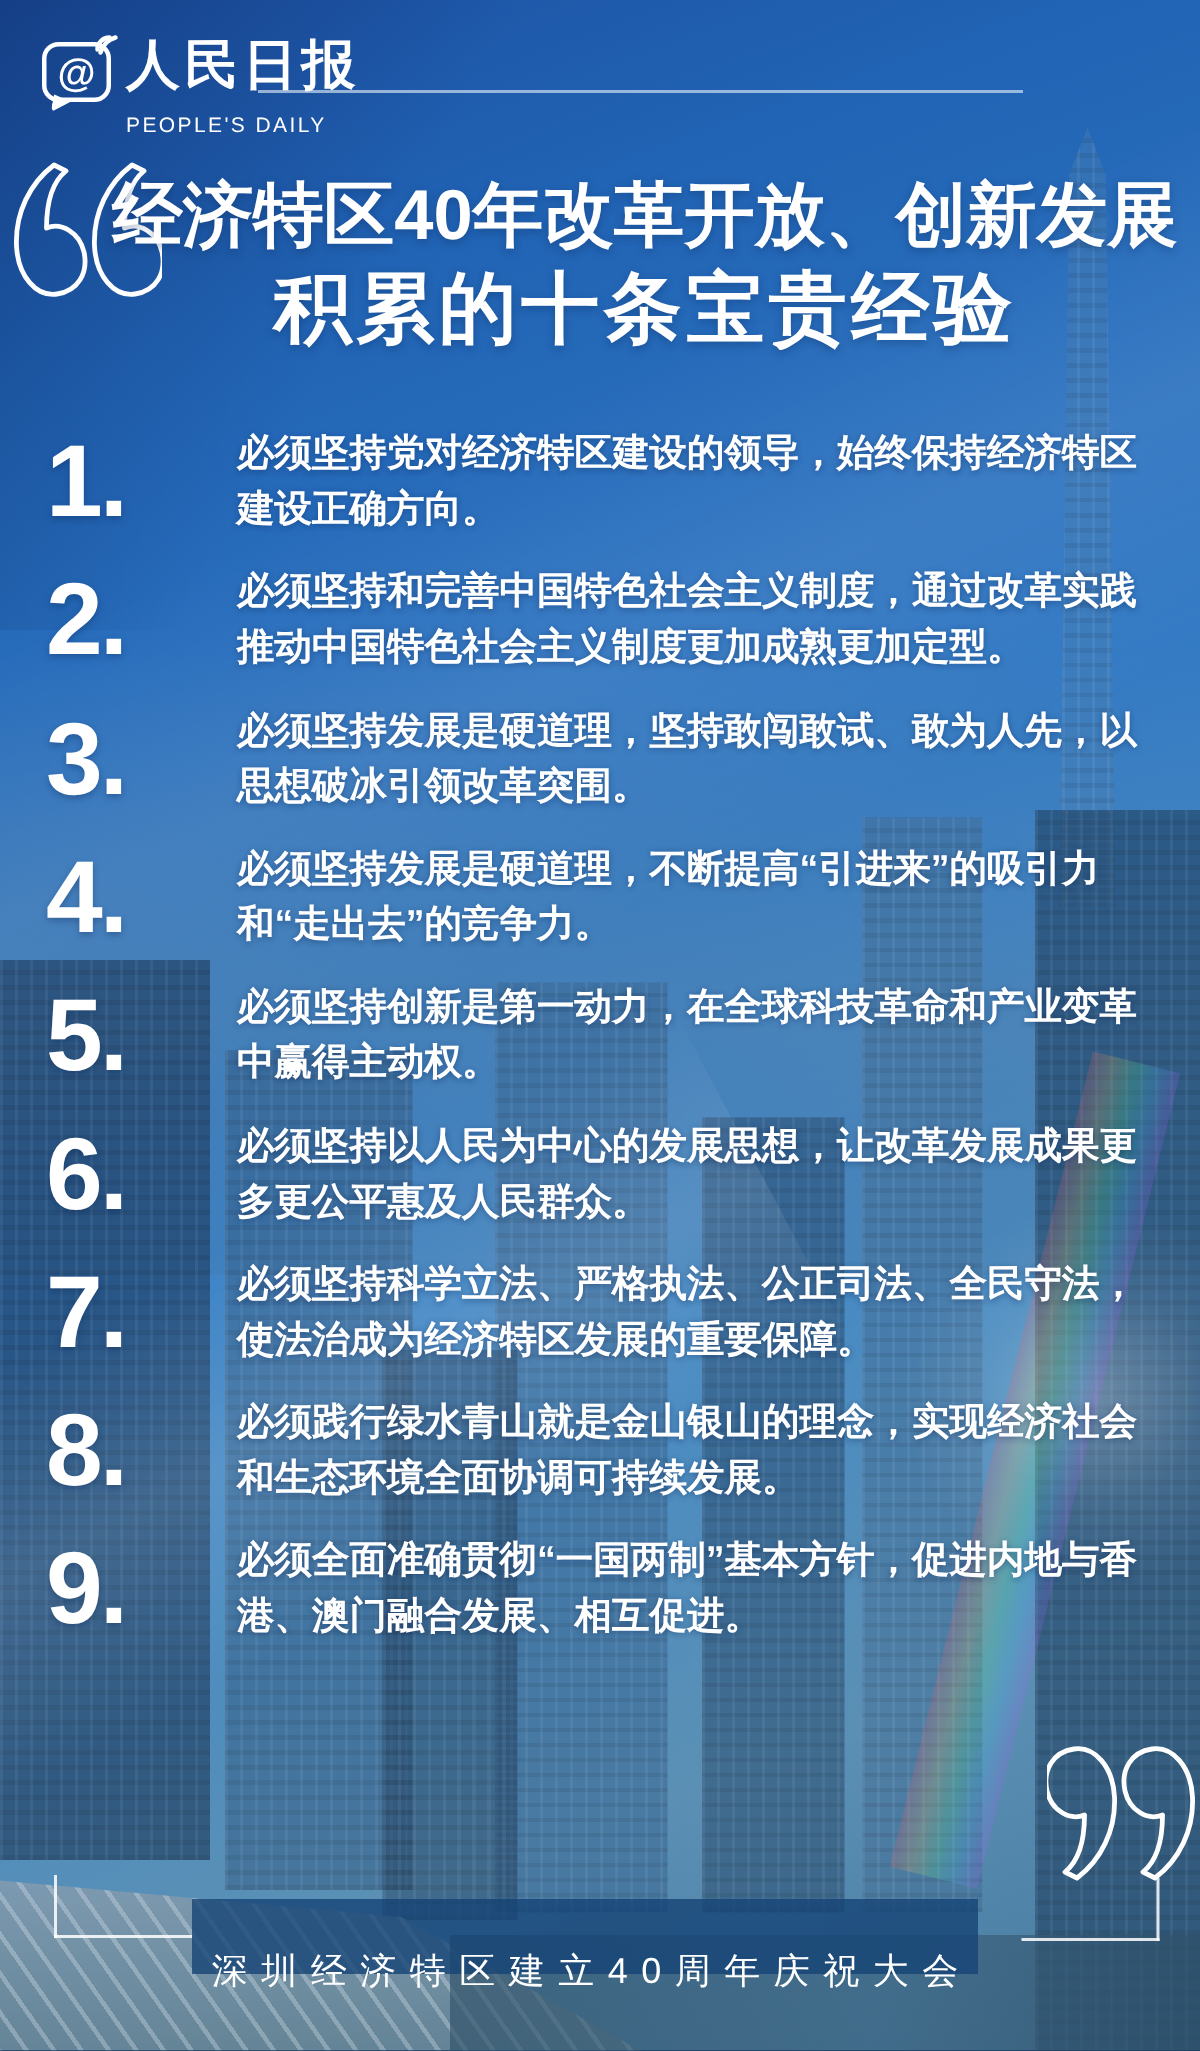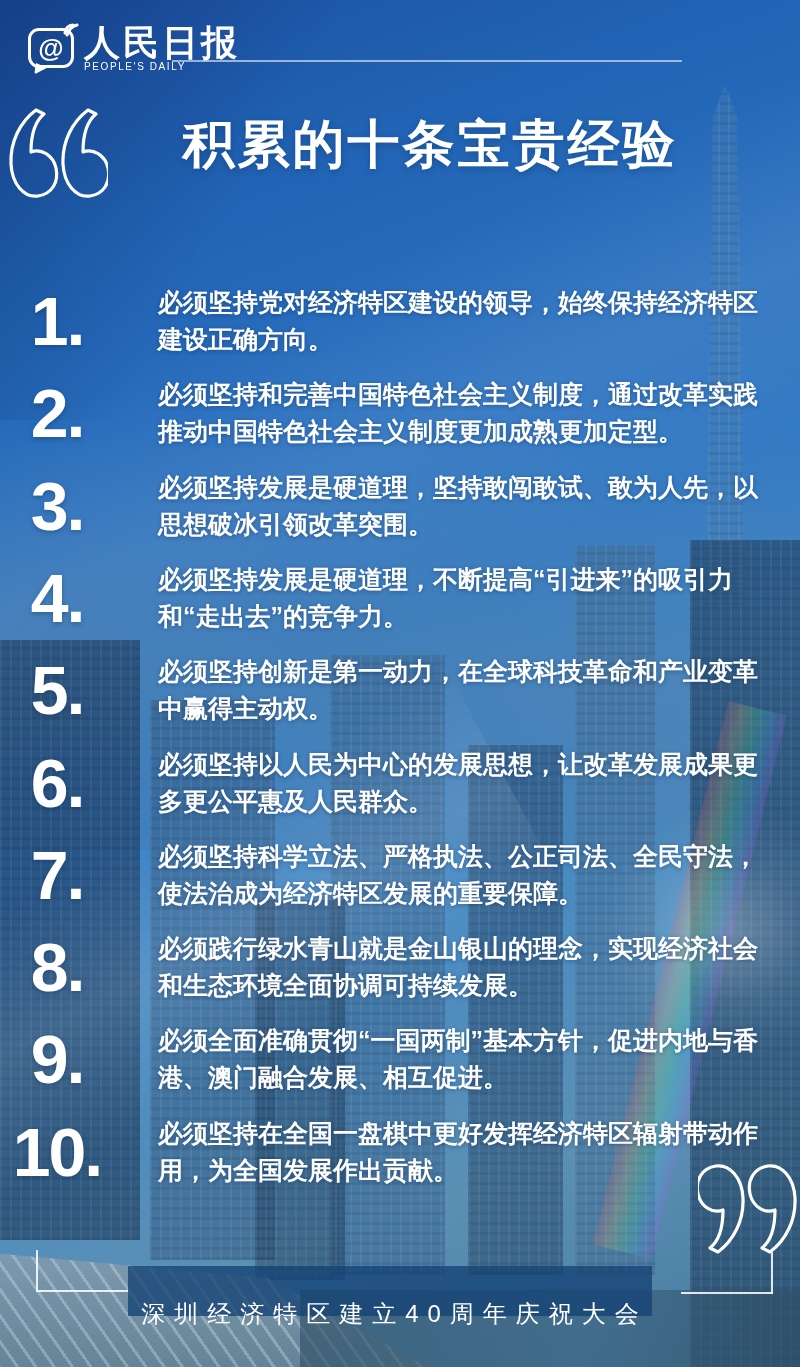--- a/index.html
+++ b/index.html
@@ -35,21 +35,21 @@
     background:linear-gradient(100deg,#2d4f66 0%,#3a617c 55%,#2c4c63 100%);}
 
   .logo{position:absolute;left:28px;top:28px;display:flex;align-items:flex-start;gap:10px;}
   .logo-bubble{position:relative;width:46px;height:40px;border:3px solid #fff;border-radius:11px;
     display:flex;align-items:center;justify-content:center;font-size:26px;font-weight:700;}
   .logo-tail{position:absolute;left:4px;bottom:-9px;width:12px;height:12px;background:transparent;
     border-left:3px solid #fff;border-bottom:3px solid #fff;transform:skewX(-18deg) rotate(-8deg);
     border-bottom-left-radius:4px;clip-path:polygon(0 0,100% 55%,0 100%);background:#fff;border:none;}
   .logo-sig{position:absolute;right:-12px;top:-12px;}
   .logo-text .cn{font-size:36px;font-weight:900;letter-spacing:3px;line-height:30px;}
-  .logo-text .en{font-size:10px;letter-spacing:1.6px;margin-top:3px;}
+  .logo-text .en{font-size:14px;letter-spacing:1.6px;margin-top:17px;}
   .logo-line{position:absolute;left:172px;top:60px;width:510px;height:2px;background:rgba(235,243,250,.6);}
 
   .quote{position:absolute;}
   .quote svg path{fill:none;stroke:#fff;stroke-width:3.2;stroke-linejoin:round;}
   .quote-open{left:2px;top:104px;}
   .quote-close{left:698px;top:1158px;}
 
   .title{position:absolute;left:70px;top:112px;width:720px;text-align:center;
     font-weight:900;text-shadow:0 2px 6px rgba(10,40,90,.35);}
   .title .l1{font-size:47px;line-height:62px;letter-spacing:0px;}
@@ -110,20 +110,21 @@
   <div class="logo-line"></div>
 
   <div class="quote quote-open">
     <svg width="106" height="100" viewBox="0 0 106 100">
       <path d="M34,6 C18,18 8,38 9,60 C10,80 22,94 36,92 C50,90 57,78 54,64 C51,51 39,44 29,48 C29,32 32,18 42,10 Z"></path>
       <path d="M86,6 C70,18 60,38 61,60 C62,80 74,94 88,92 C102,90 109,78 106,64 C103,51 91,44 81,48 C81,32 84,18 94,10 Z"></path>
     </svg>
   </div>
 
   <div class="title">
+    <div class="l1">经济特区40年改革开放、创新发展</div>
     <div class="l2">积累的十条宝贵经验</div>
   </div>
 
   <div class="item" style="top:281px">
     <div class="num">1.</div>
     <div class="txt">必须坚持党对经济特区建设的领导，始终保持经济特区建设正确方向。</div>
   </div>
   <div class="item" style="top:373px">
     <div class="num">2.</div>
     <div class="txt">必须坚持和完善中国特色社会主义制度，通过改革实践推动中国特色社会主义制度更加成熟更加定型。</div>
@@ -149,24 +150,20 @@
     <div class="txt">必须坚持科学立法、严格执法、公正司法、全民守法，使法治成为经济特区发展的重要保障。</div>
   </div>
   <div class="item" style="top:927px">
     <div class="num">8.</div>
     <div class="txt">必须践行绿水青山就是金山银山的理念，实现经济社会和生态环境全面协调可持续发展。</div>
   </div>
   <div class="item" style="top:1019px">
     <div class="num">9.</div>
     <div class="txt">必须全面准确贯彻“一国两制”基本方针，促进内地与香港、澳门融合发展、相互促进。</div>
   </div>
-  <div class="item" style="top:1112px">
-    <div class="num">10.</div>
-    <div class="txt">必须坚持在全国一盘棋中更好发挥经济特区辐射带动作用，为全国发展作出贡献。</div>
-  </div>
 
   <div class="quote quote-close">
     <svg width="106" height="100" viewBox="0 0 106 100">
       <g transform="rotate(180 53 50)">
         <path d="M34,6 C18,18 8,38 9,60 C10,80 22,94 36,92 C50,90 57,78 54,64 C51,51 39,44 29,48 C29,32 32,18 42,10 Z"></path>
         <path d="M86,6 C70,18 60,38 61,60 C62,80 74,94 88,92 C102,90 109,78 106,64 C103,51 91,44 81,48 C81,32 84,18 94,10 Z"></path>
       </g>
     </svg>
   </div>
 

